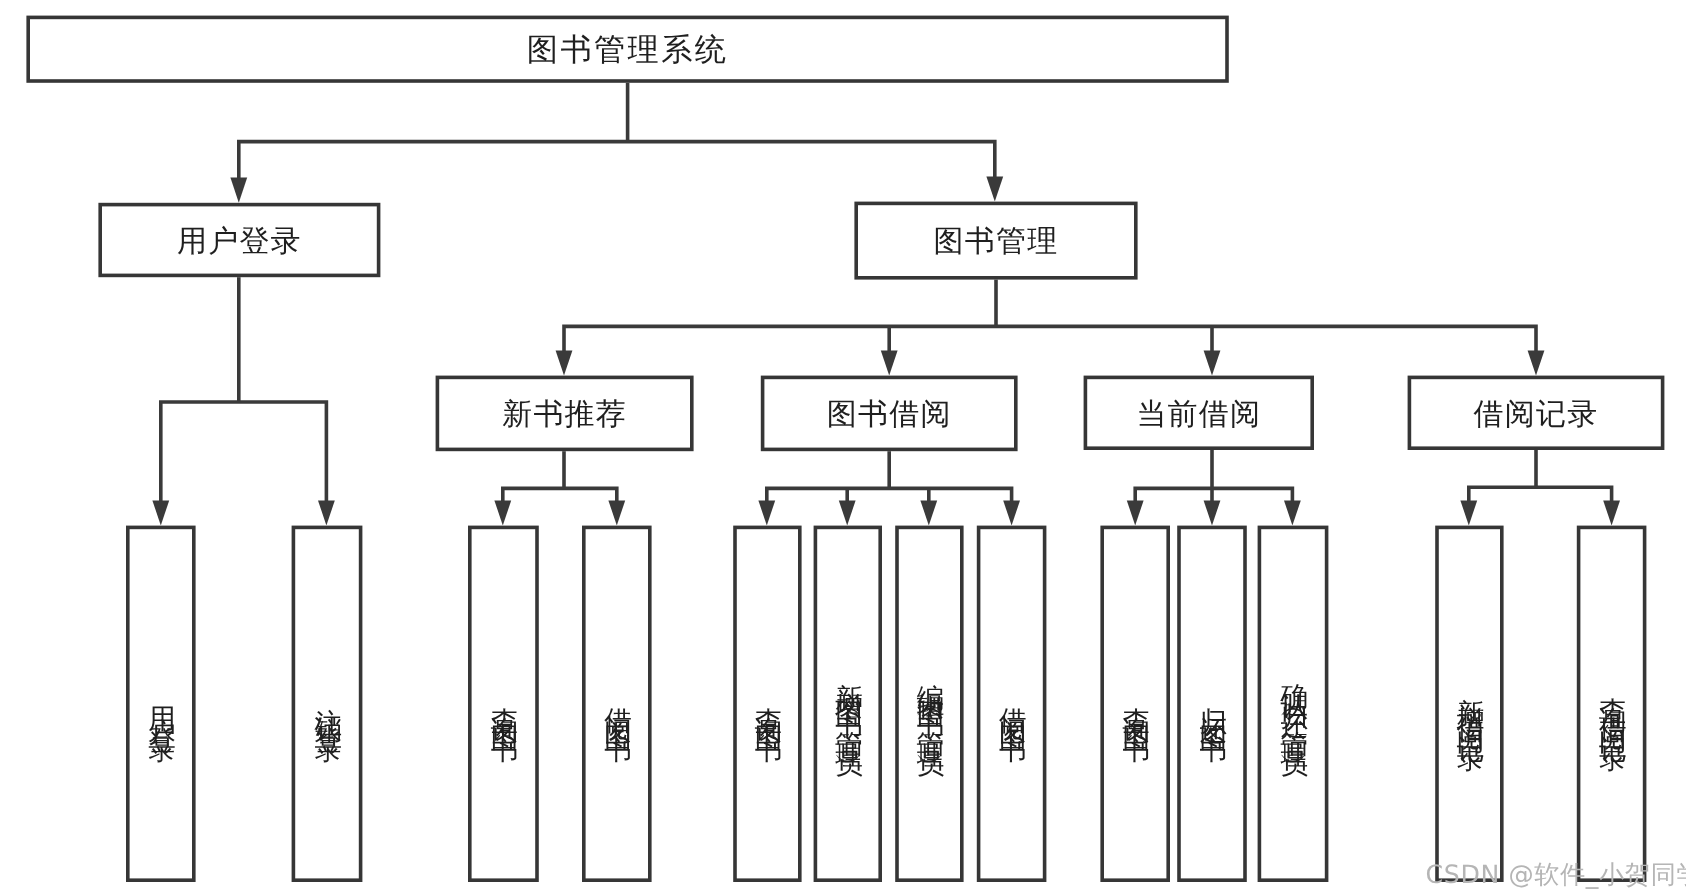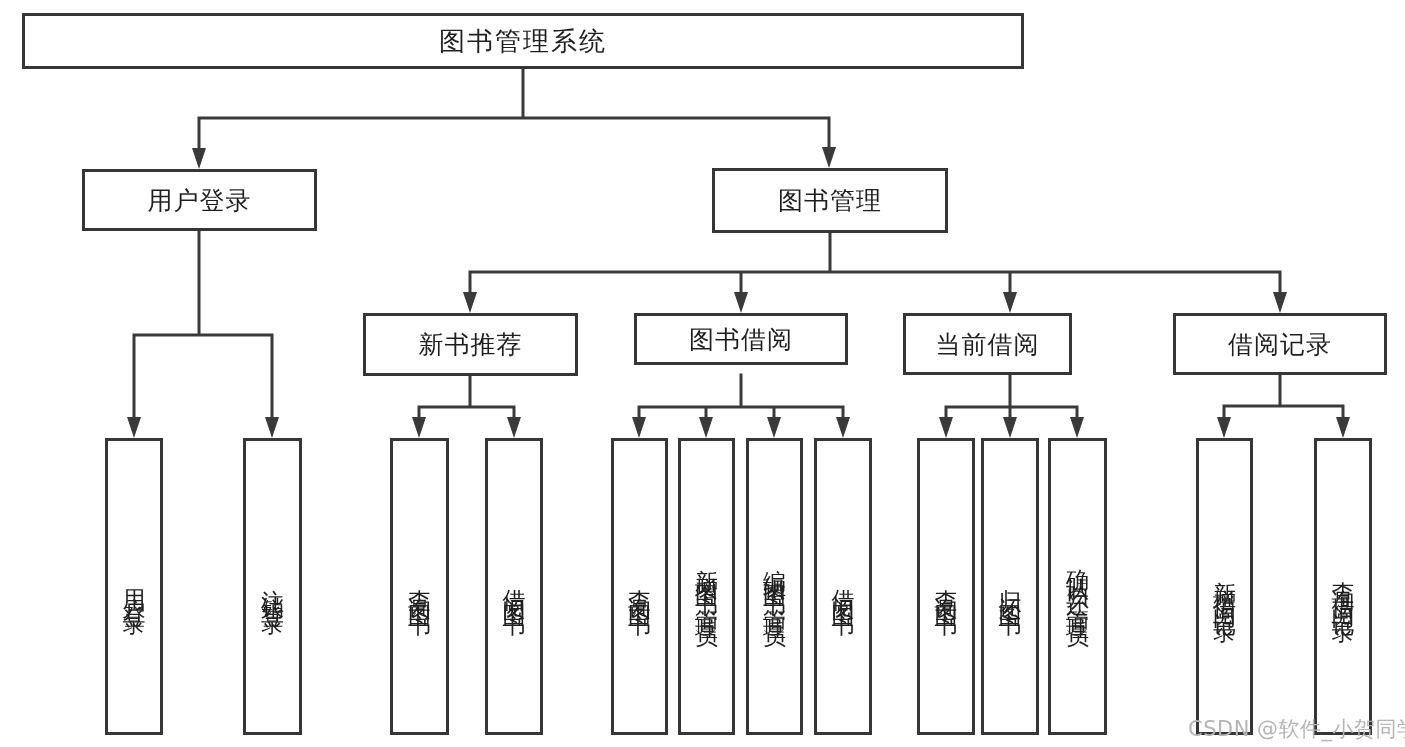--- a/index.html
+++ b/index.html
@@ -99,24 +99,24 @@
   <div class="node h" style="left:82px; top:169px; width:235px; height:62px;">
     <span>用户登录</span>
   </div>
   <div class="node h" style="left:363px; top:313px; width:215px; height:63px;">
     <span>新书推荐</span>
   </div>
 
   <div class="node h" style="left:712px; top:168px; width:236px; height:65px;">
     <span>图书管理</span>
   </div>
-  <div class="node h" style="left:634px; top:313px; width:214px; height:52px;">
+  <div class="node h" style="left:634px; top:313px; width:214px; height:63px;">
     <span>图书借阅</span>
   </div>
-  <div class="node h" style="left:903px; top:313px; width:169px; height:62px;">
+  <div class="node h" style="left:903px; top:313px; width:192px; height:62px;">
     <span>当前借阅</span>
   </div>
   <div class="node h" style="left:1173px; top:313px; width:214px; height:62px;">
     <span>借阅记录</span>
   </div>
 
   <div class="node leaf" style="left:105px; top:438px; width:58px; height:297px;">
     <span>用户登录</span>
   </div>
   <div class="node leaf" style="left:243px; top:438px; width:59px; height:297px;">

